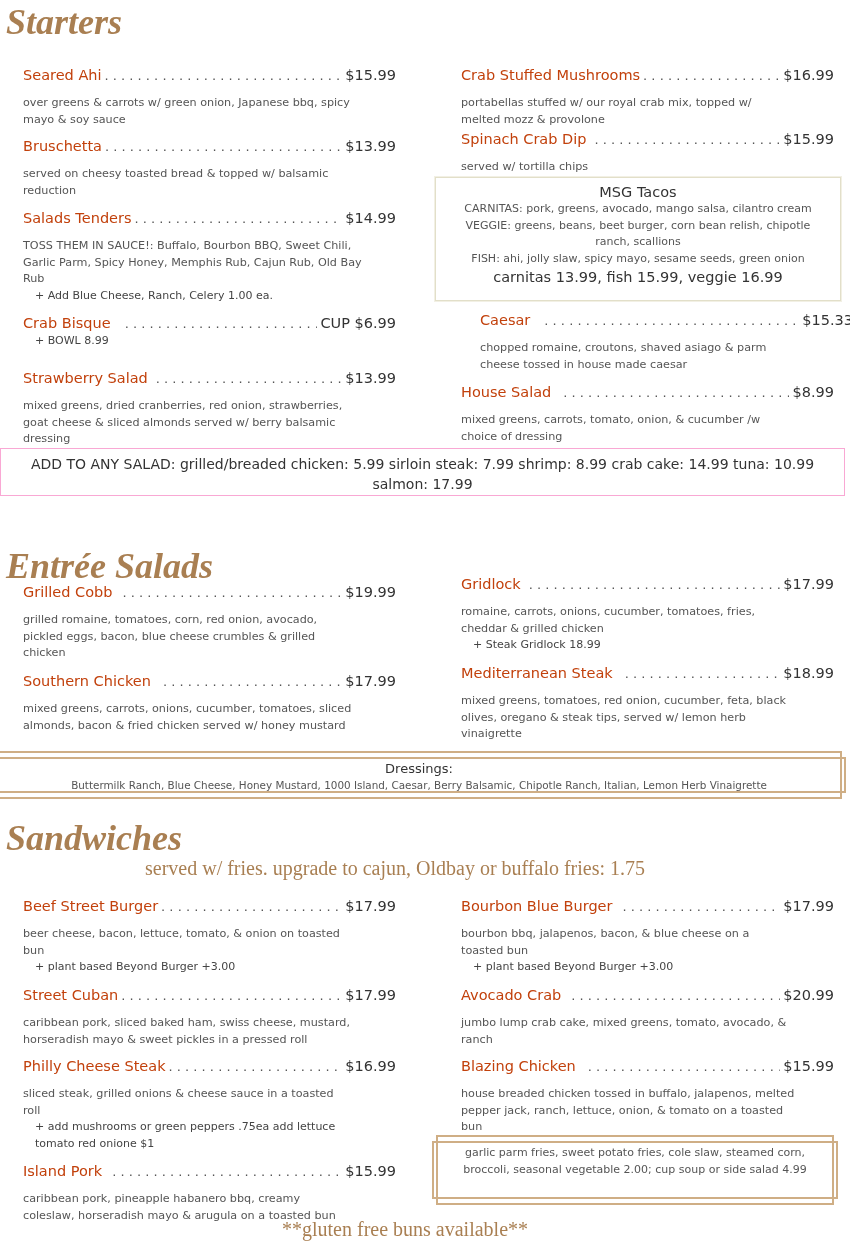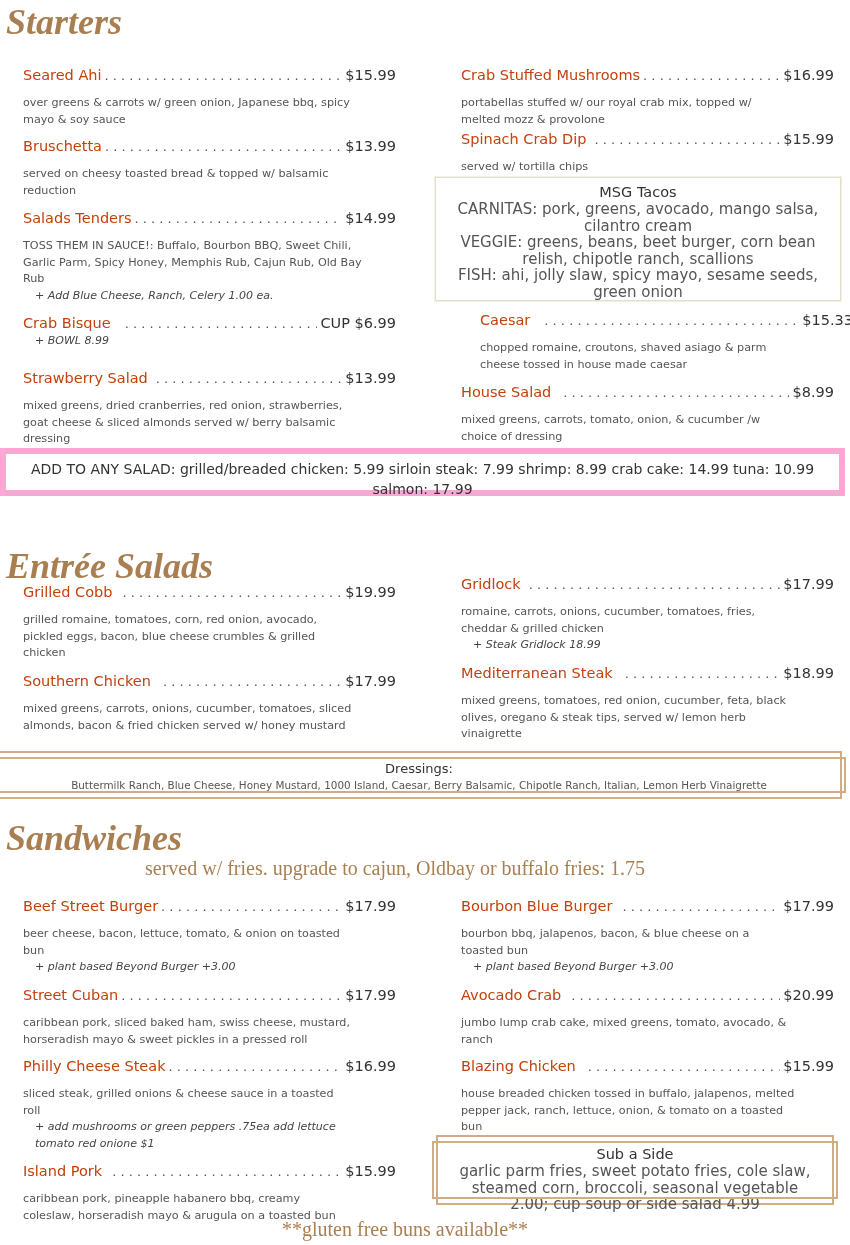--- a/index.html
+++ b/index.html
@@ -5,28 +5,28 @@
   html, body { margin:0; padding:0; background:#ffffff; }
   body { width:850px; height:1245px; position:relative; overflow:hidden; font-family:"DejaVu Sans", sans-serif; color:#3a3a3a; }
   .section-title { position:absolute; left:6px; font-family:"Liberation Serif", serif; font-style:italic; color:#a97f52; font-size:36px; line-height:1; margin:0; }
   .item { position:absolute; }
   .item-head { display:flex; align-items:baseline; font-size:14.5px; color:#333; line-height:18px; white-space:nowrap; }
   .item-name { font-weight:normal; color:#c2410c; }
   .dots { flex:1; overflow:hidden; margin:0 3px; color:#555; letter-spacing:2.1px; font-size:13px; }
   .dots::before { content:". . . . . . . . . . . . . . . . . . . . . . . . . . . . . . . . . . . . . . . . . . . . . . . . . . . . . . . . . . . . . . . . . . . . . . ."; letter-spacing:0; }
   .price { color:#333; }
   .desc { font-size:11.2px; color:#555; line-height:16.5px; margin-top:10px; }
-  .addon { font-size:11px; font-style:italic; color:#444; line-height:16.5px; padding-left:12px; }
+  .addon { font-size:11px; color:#444; line-height:16.5px; padding-left:12px; }
   .box { position:absolute; text-align:center; }
   .box-tacos { border:1px solid #e2dfc9; box-shadow:0 0 0 1px #f2f0e4; }
-  .box-salad-add { border:6px solid #f9a8d4; }
+  .box-salad-add { border:1px solid #f9a8d4; }
   .double-box { border:2px solid #cfae85; }
   .double-box::after { content:""; position:absolute; left:-6px; top:4px; right:-6px; bottom:4px; border:2px solid #cfae85; pointer-events:none; }
   .box-title { font-size:14.5px; color:#333; line-height:18px; }
-  .box-text { font-size:15px; color:#555; line-height:16.5px; }
+  .box-text { font-size:11px; color:#555; line-height:16.5px; }
   .subtitle-serif { position:absolute; font-family:"Liberation Serif", serif; color:#a97f52; font-size:20px; }
 </style>
 </head>
 <body>
 
 <h1 class="section-title" style="top:4px;">Starters</h1>
 
 <div class="item" style="left:23px; top:66px; width:373px;">
   <div class="item-head">
       <span class="item-name">Seared Ahi</span>
@@ -89,20 +89,21 @@
       <span class="price">$15.99</span>
     </div>
   <div class="desc">served w/ tortilla chips</div>
 </div>
 
 <div class="box box-tacos" style="left:435px; top:177px; width:404px; height:117px; padding-top:5px;">
   <div class="box-title">MSG Tacos</div>
   <div class="box-text">CARNITAS: pork, greens, avocado, mango salsa, cilantro cream</div>
   <div class="box-text" style="padding:0 24px;">VEGGIE: greens, beans, beet burger, corn bean relish, chipotle ranch, scallions</div>
   <div class="box-text">FISH: ahi, jolly slaw, spicy mayo, sesame seeds, green onion</div>
+  <div style="font-size:14.5px; color:#333; line-height:20px;">carnitas 13.99, fish 15.99, veggie 16.99</div>
 </div>
 
 <div class="item" style="left:480px; top:311px; width:373px;">
   <div class="item-head">
       <span class="item-name">Caesar</span>
       <span class="dots" style="margin-left:14px;"></span>
       <span class="price">$15.33</span>
     </div>
   <div class="desc" style="width:310px;">chopped romaine, croutons, shaved asiago &amp; parm cheese tossed in house made caesar</div>
 </div>
@@ -227,17 +228,16 @@
 <div class="item" style="left:461px; top:1057px; width:373px;">
   <div class="item-head">
       <span class="item-name">Blazing Chicken</span>
       <span class="dots" style="margin-left:12px;"></span>
       <span class="price">$15.99</span>
     </div>
   <div class="desc" style="width:335px;">house breaded chicken tossed in buffalo, jalapenos, melted pepper jack, ranch, lettuce, onion, &amp; tomato on a toasted bun</div>
 </div>
 
 <div class="box double-box" style="left:436px; top:1135px; width:398px; height:70px; padding-top:8px; box-sizing:border-box;">
-  <div class="box-title">Sub a Side</div>
   <div class="box-text" style="padding:0 18px;">garlic parm fries, sweet potato fries, cole slaw, steamed corn, broccoli, seasonal vegetable 2.00; cup soup or side salad 4.99</div>
 </div>
 
 <div class="subtitle-serif" style="left:282px; top:1218px;">**gluten free buns available**</div>
 
 </body></html>

